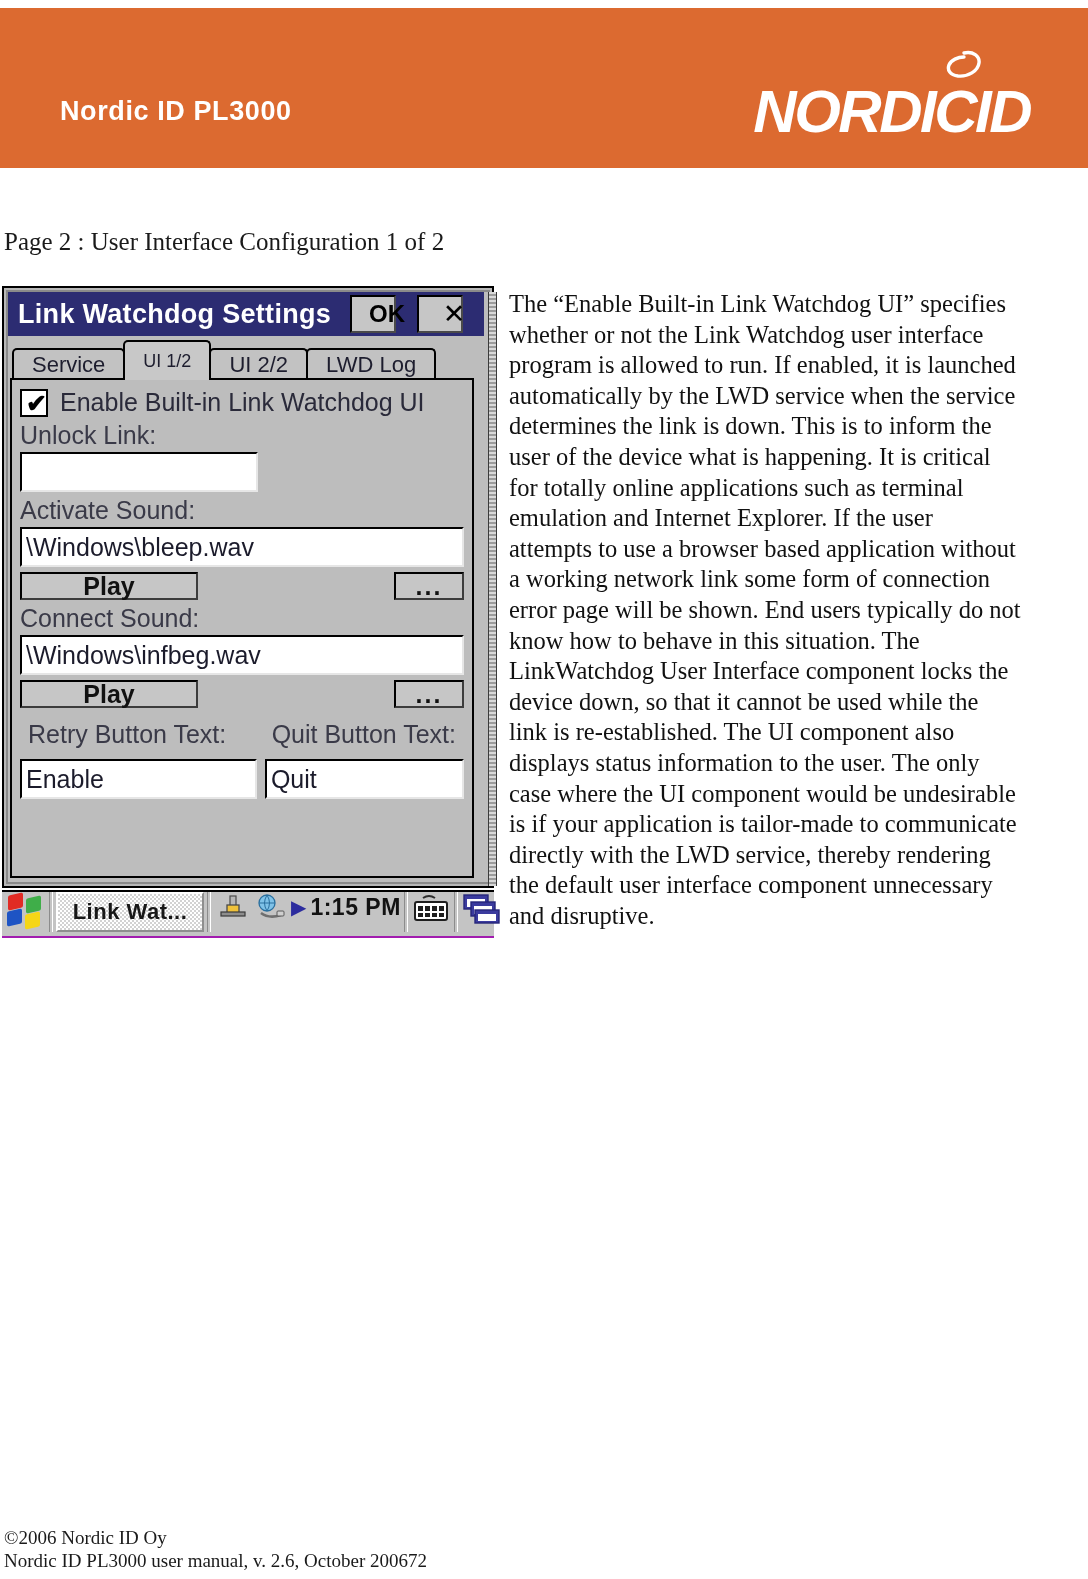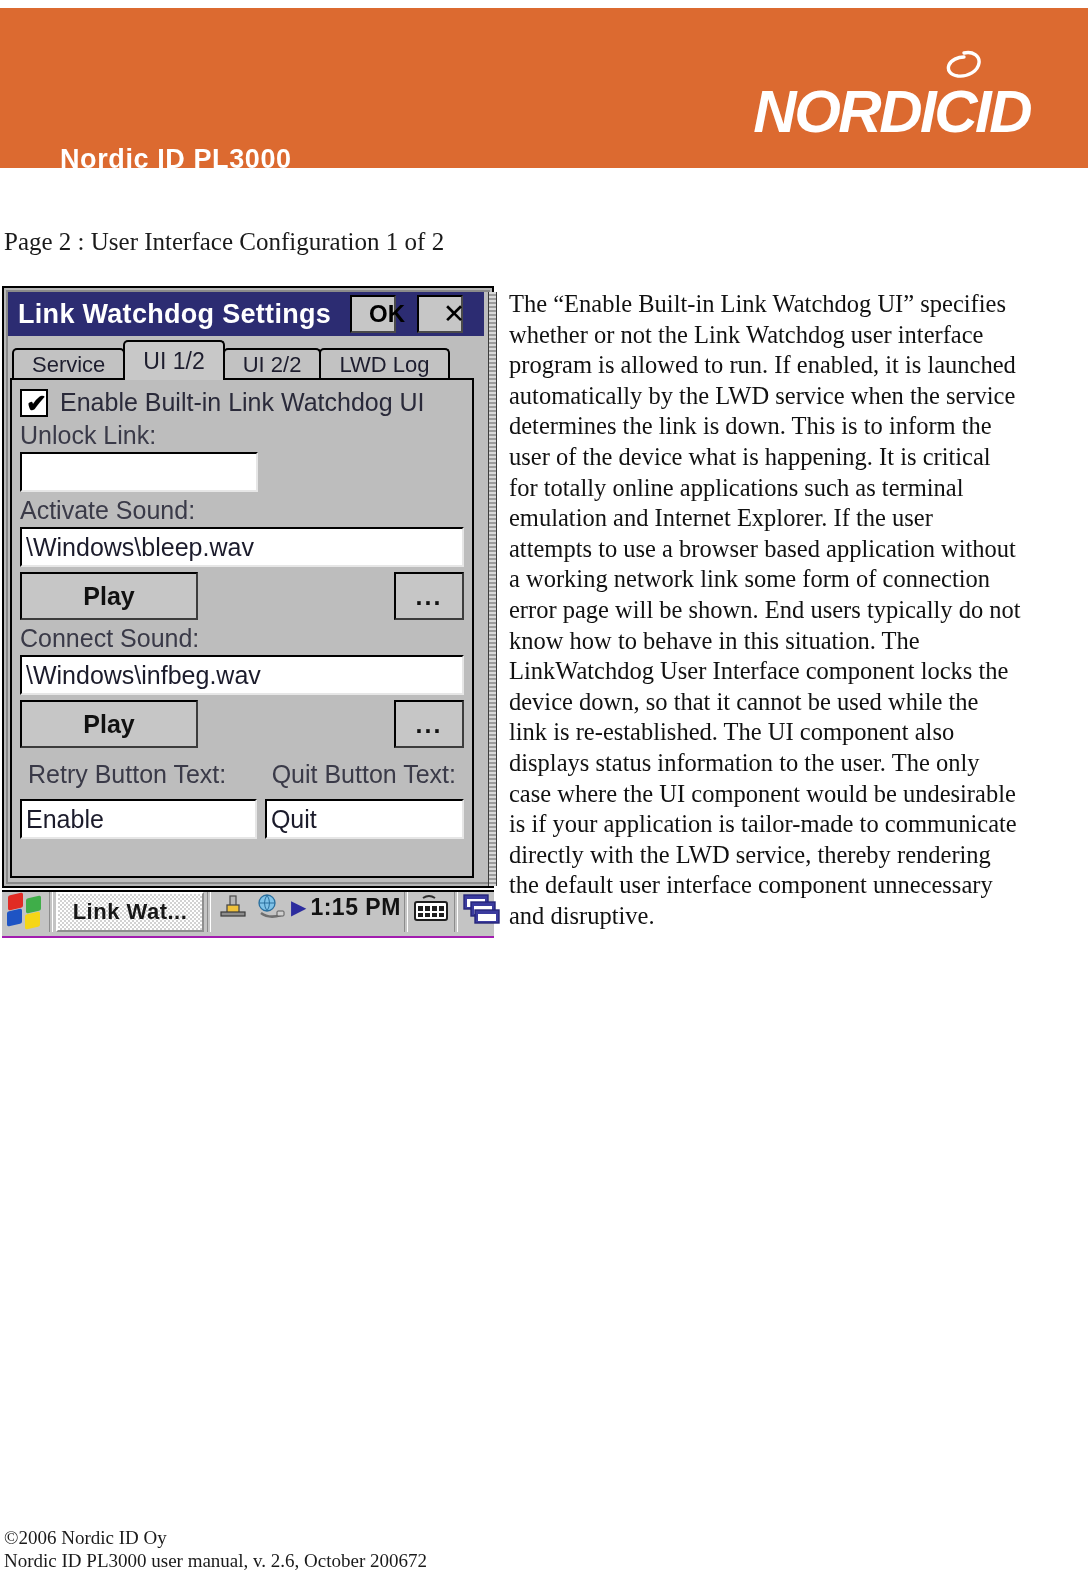--- a/index.html
+++ b/index.html
@@ -27,21 +27,20 @@
   .brand-title {
     position: absolute;
     left: 60px;
     top: 88px;
     font-family: "Liberation Sans", sans-serif;
     font-weight: bold;
     font-size: 27px;
     letter-spacing: 0.6px;
     color: #ffffff;
     white-space: nowrap;
-    margin-top: 48px;
   }
   .logo-wrap {
     position: absolute;
     right: 58px;
     top: 38px;
     width: 300px;
     height: 100px;
   }
   .logo-text {
     position: absolute;
@@ -184,21 +183,21 @@
     font-size: 22px;
     color: #1d1d2e;
     white-space: nowrap;
     margin-right: -2px;
     position: relative;
   }
   .tab.active {
     height: 40px;
     background: #c8c8c8;
     z-index: 3;
-    font-size: 23px;
+    font-size: 18px;
     margin-top: 18px;
   }
 
   
   .tabpanel {
     position: absolute;
     left: 0px;
     top: 38px;
     width: 464px;
     height: 500px;
@@ -273,21 +272,21 @@
     align-items: center;
     justify-content: space-between;
     margin-top: 5px;
   }
   .ce-button {
     background: #c6c6c6;
     border: 2px solid #000000;
     border-right-color: #3c3c3c;
     border-bottom-color: #3c3c3c;
     box-sizing: border-box;
-    height: 48px;
+    height: 28px;
     display: flex;
     align-items: center;
     justify-content: center;
     font-family: "Liberation Sans", sans-serif;
     font-weight: bold;
     font-size: 25px;
     color: #111111;
   }
   .btn-play { width: 178px; }
   .btn-dots { width: 70px; font-weight: bold; letter-spacing: 2px; }

